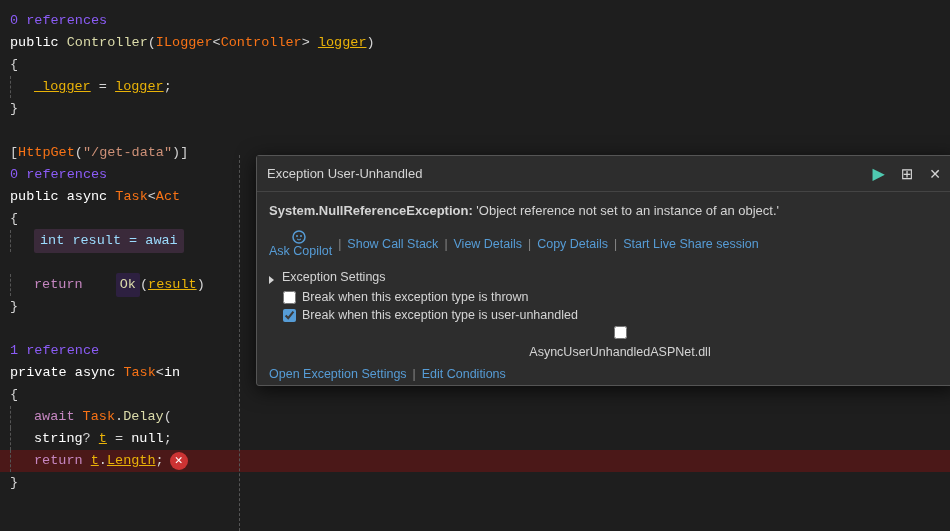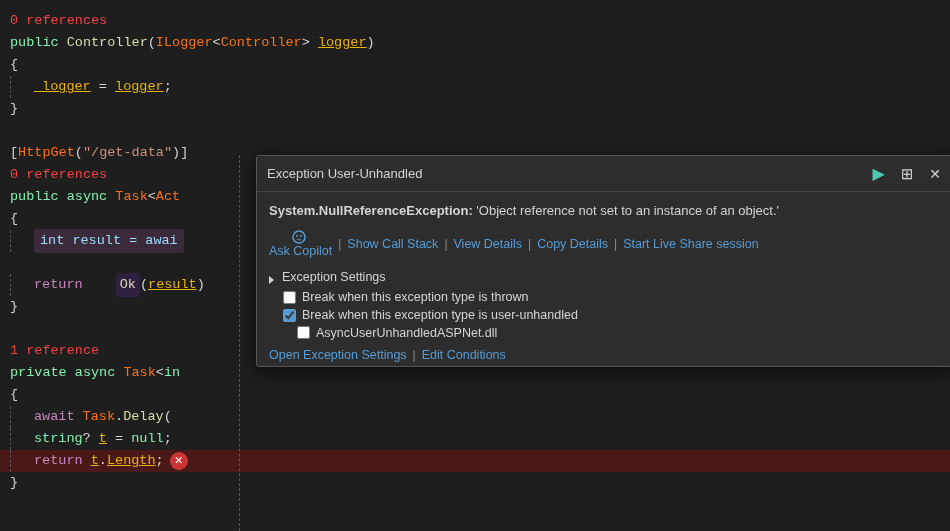--- a/index.html
+++ b/index.html
@@ -25,22 +25,22 @@
       display: flex;
       align-items: center;
       height: 22px;
       padding-left: 10px;
       font-size: 13.5px;
       line-height: 22px;
       white-space: pre;
     }
 
     
-    .c-gray    { color: #ef4444; }
-    .c-blue    { color: #86efac; font-family: Liberation Mono, monospace; }
+    .c-gray    { color: #8b5cf6; }
+    .c-blue    { color: #ffffff; font-family: Liberation Mono, monospace; }
     .c-white   { color: #d4d4d4; }
     .c-yellow  { color: #dcdcaa; }
     .c-cyan    { color: #f97316; }
     .c-orange  { color: #ce9178; }
     .c-pink    { color: #c586c0; }
     .c-lt-blue { color: #eab308; text-decoration: underline; }
 
     
     .line-highlight {
       background: #4b2020;
@@ -212,25 +212,27 @@
 
     .except-when {
       padding-left: 14px;
       font-size: 12.5px;
       color: #d4d4d4;
       margin-bottom: 4px;
     }
 
     .sub-check-row {
       display: flex;
+      align-items: center;
       gap: 6px;
       margin-bottom: 8px;
       padding-left: 28px;
       font-size: 12.5px;
       color: #d4d4d4;
+      flex-direction: column;
     }
 
     .sub-check-row input[type="checkbox"] {
       width: 13px;
       height: 13px;
       margin: 0;
       cursor: pointer;
     }
 
     .bottom-links {

